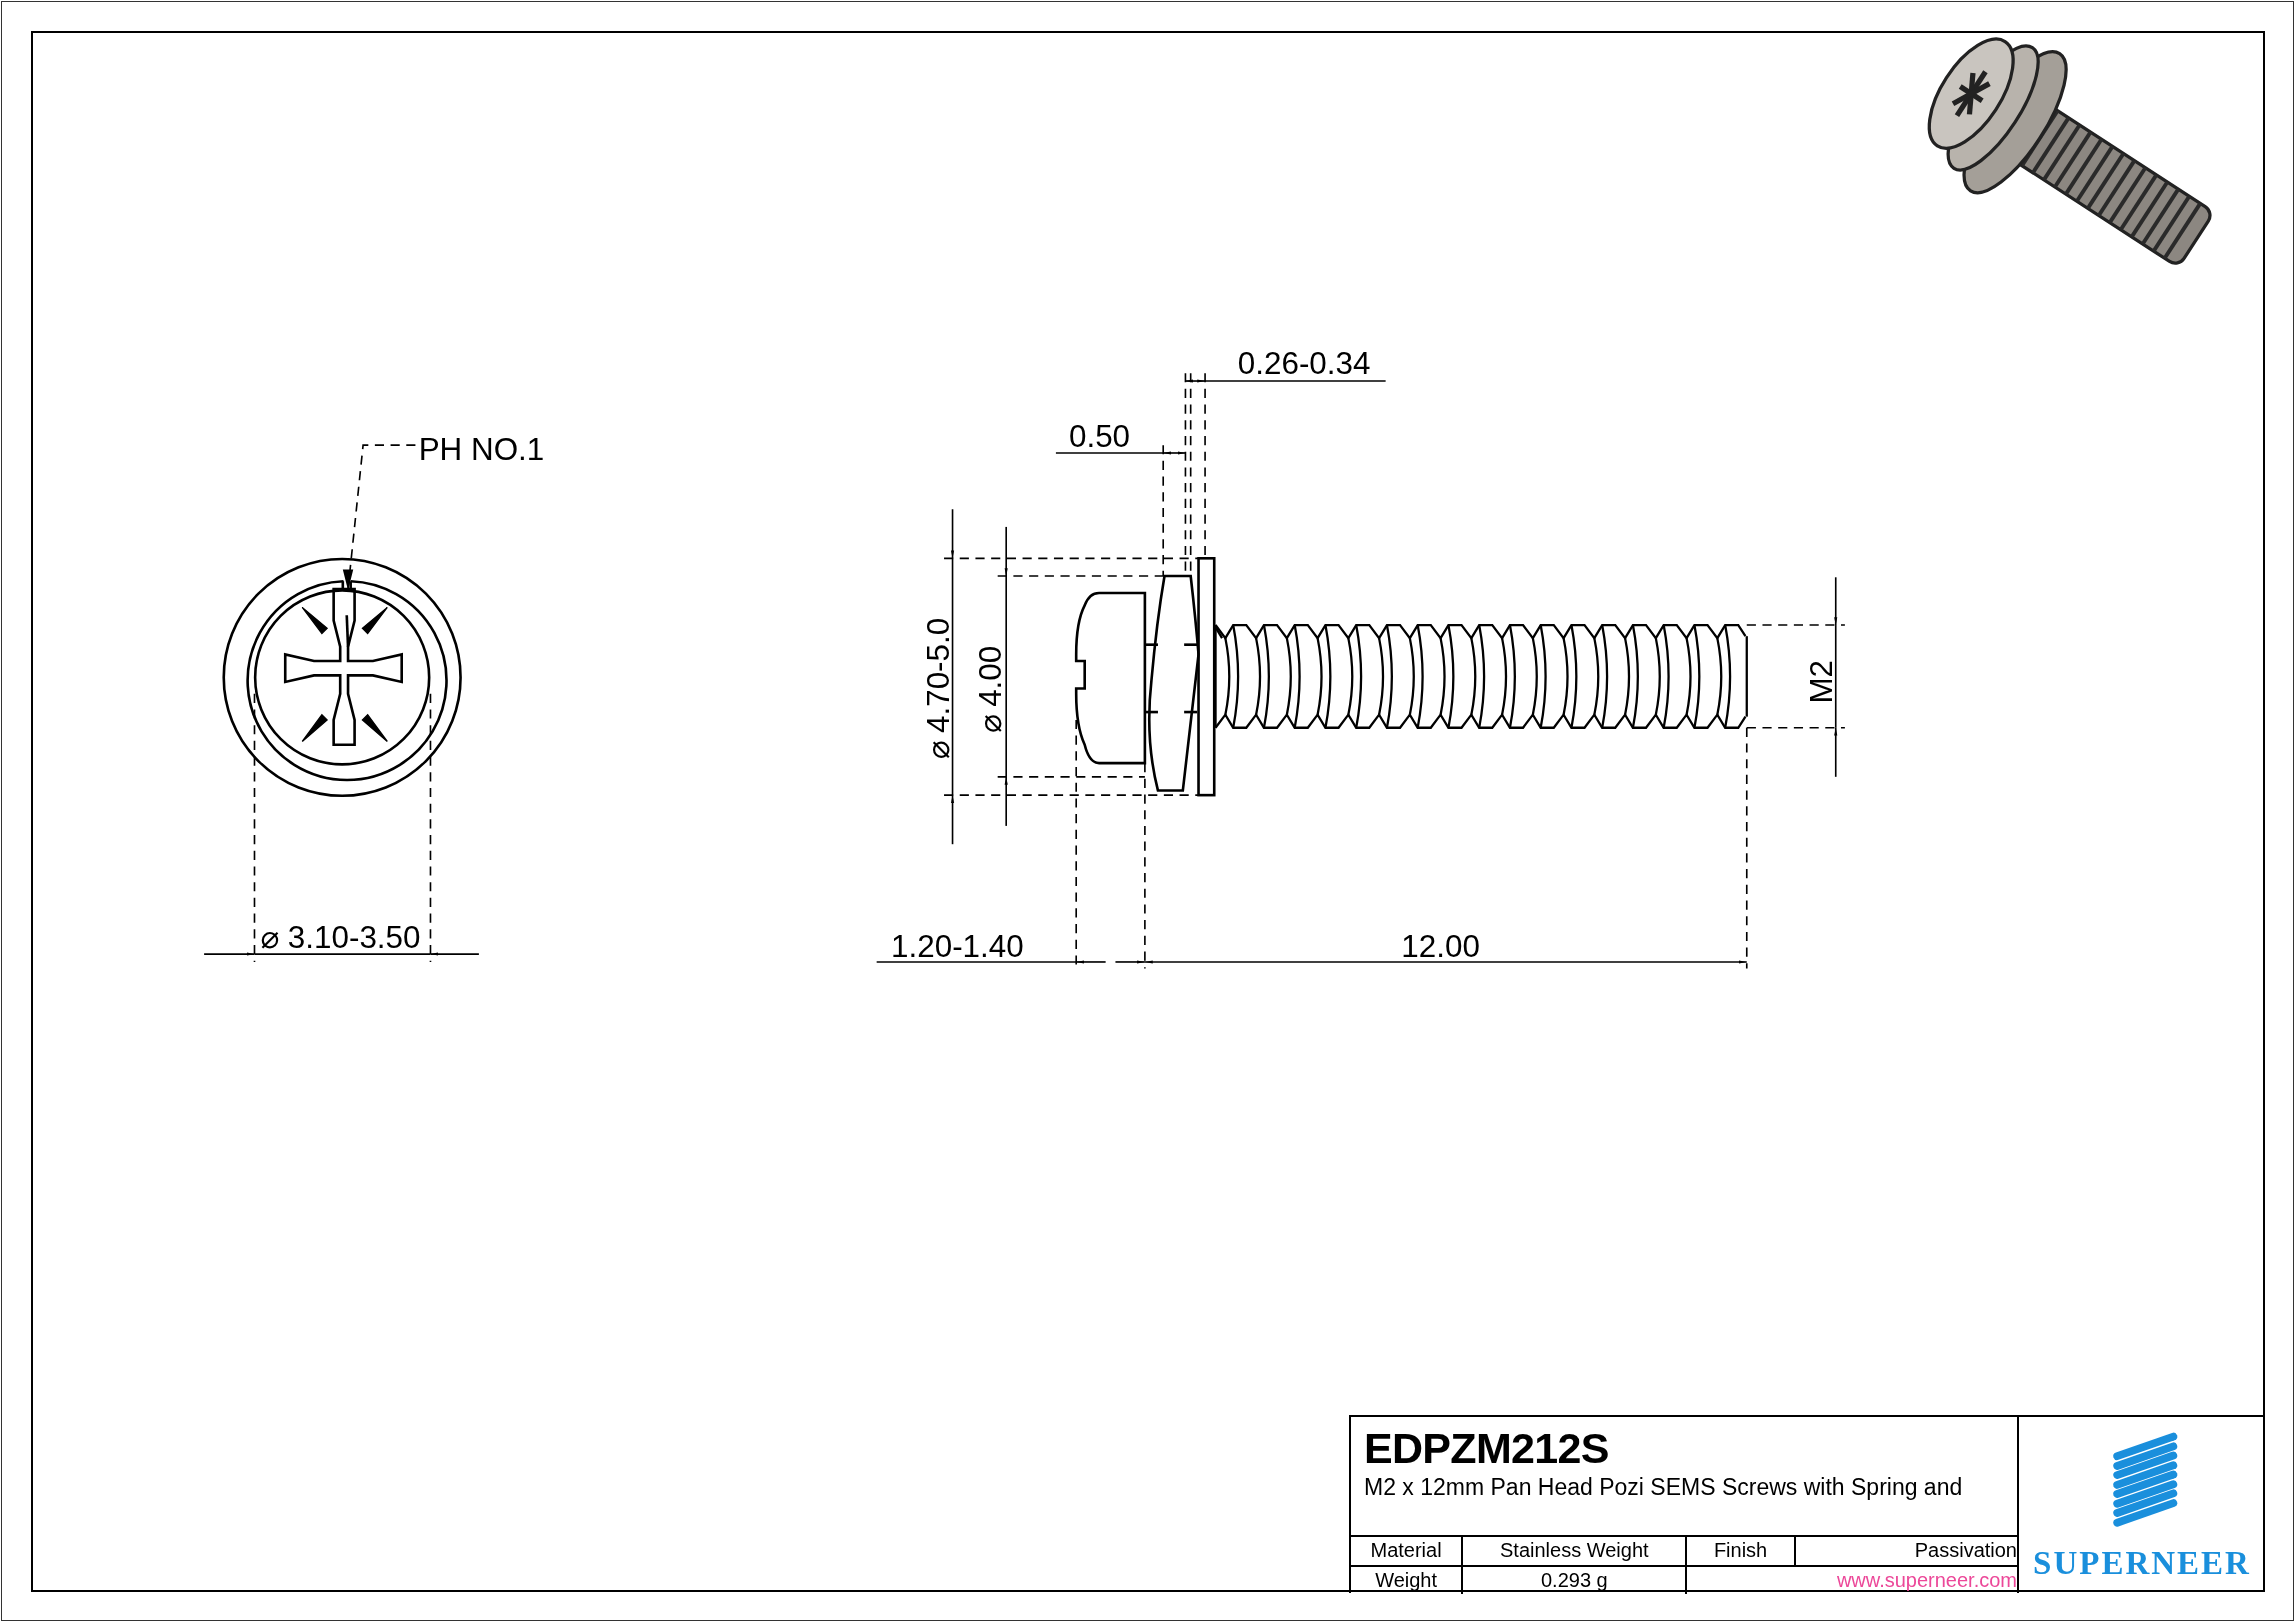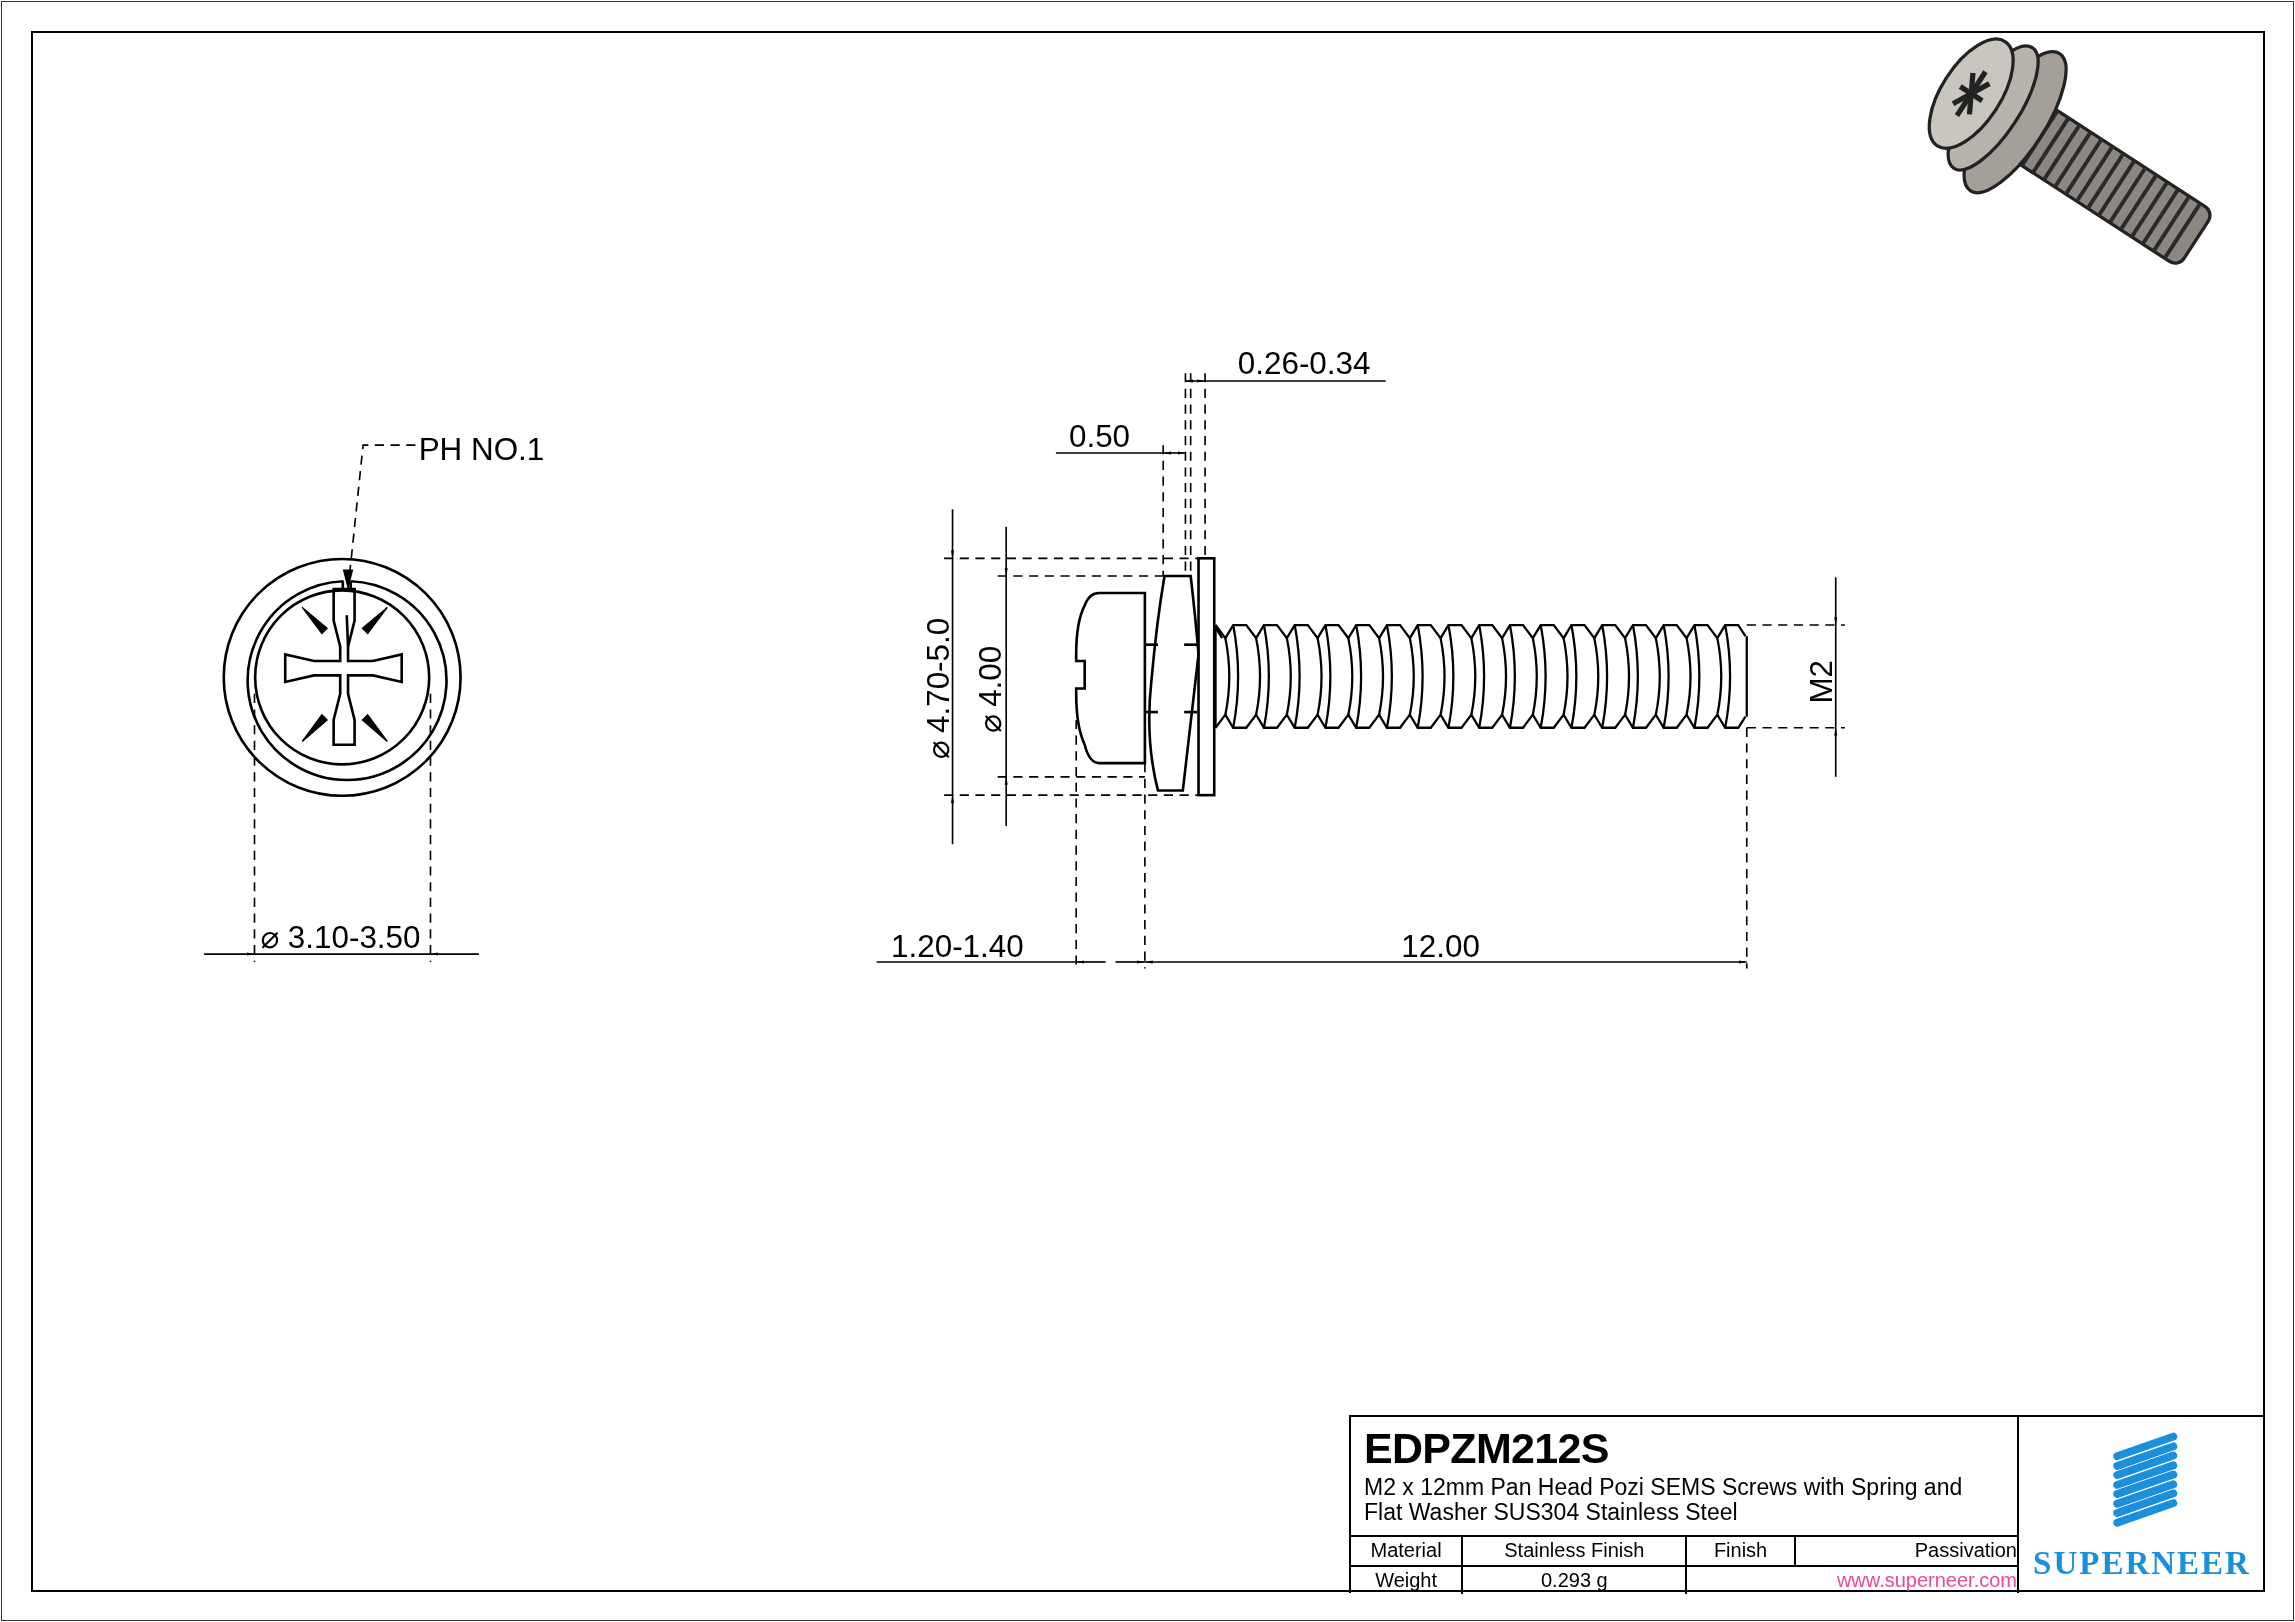--- a/index.html
+++ b/index.html
@@ -168,33 +168,32 @@
       </g>
     </g>
   </g>
 </svg>
 
 <div class="title-block">
   <div class="tb-main">
     <div class="tb-part">EDPZM212S</div>
     <div class="tb-desc">
       <div>M2 x 12mm Pan Head Pozi SEMS Screws with Spring and</div>
-      <div>Flat Washer SUS304 Stainless Steel</div>
     </div>
     <table class="tb-table">
       <colgroup>
           <col style="width:111px">
           <col style="width:224px">
           <col style="width:108px">
           <col style="width:222px">
         </colgroup>
       <tbody>
           <tr>
         <td>Material</td>
-        <td>Stainless Finish</td>
+        <td>Stainless Weight</td>
         <td>Finish</td>
         <td>Passivation</td>
       </tr>
       <tr>
         <td>Weight</td>
         <td>0.293 g</td>
         <td colspan="2" class="url">www.superneer.com</td>
       </tr>
     </tbody>
       </table>

